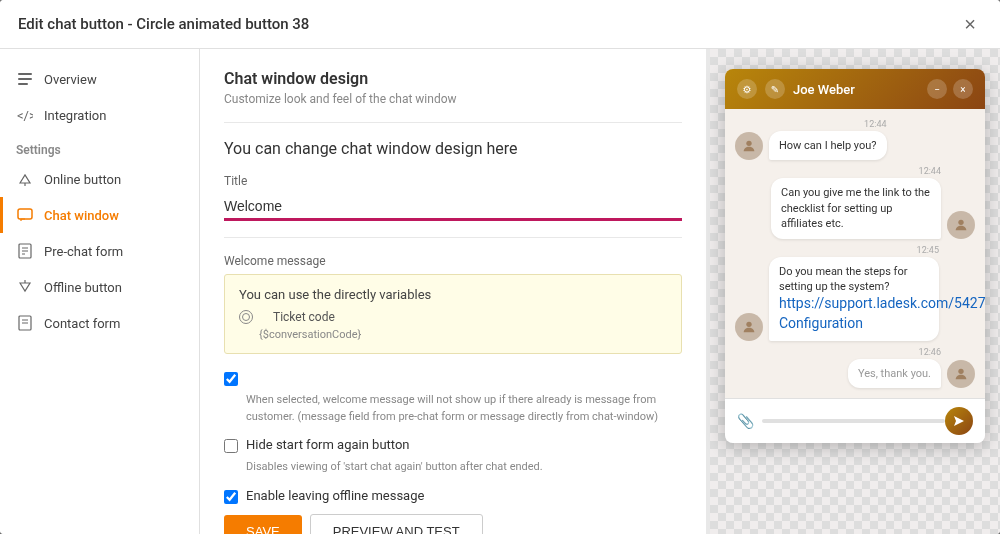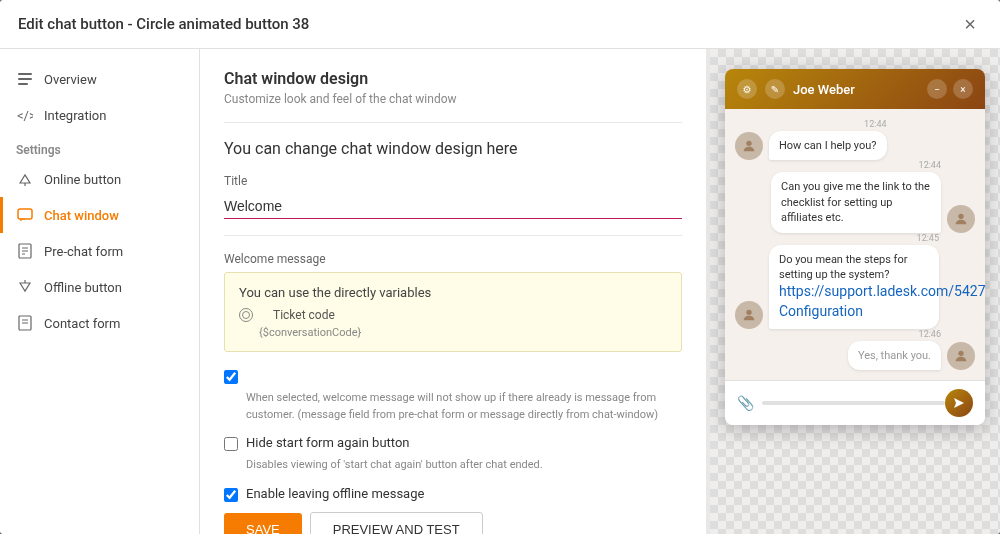--- a/index.html
+++ b/index.html
@@ -133,21 +133,21 @@
     }
     .form-label {
       font-size: 12px;
       color: #666;
       margin-bottom: 6px;
       display: block;
     }
     .form-input {
       width: 100%;
       border: none;
-      border-bottom: 1px solid #be185d;
+      border-bottom: 3px solid #be185d;
       padding: 4px 0;
       font-size: 14px;
       color: #333;
       outline: none;
     }
     .divider {
       border: none;
       border-top: 1px solid #e8e8e8;
       margin: 16px 0;
     }
@@ -292,20 +292,21 @@
       font-size: 13px;
       font-weight: 500;
       color: #fff;
     }
     .chat-body {
       background: #f5f0eb;
       min-height: 260px;
       padding: 10px;
       display: flex;
       flex-direction: column;
+      gap: 6px;
     }
     .chat-msg-row {
       display: flex;
       align-items: flex-end;
       gap: 6px;
     }
     .chat-msg-row.agent {
       flex-direction: row;
     }
     .chat-msg-row.customer {

